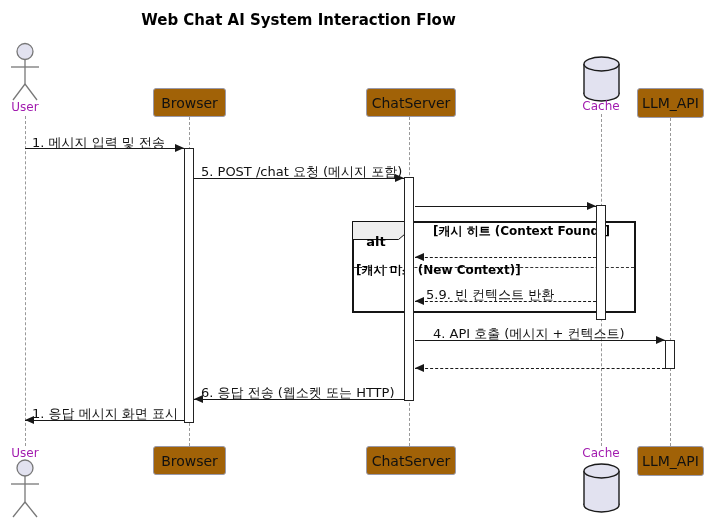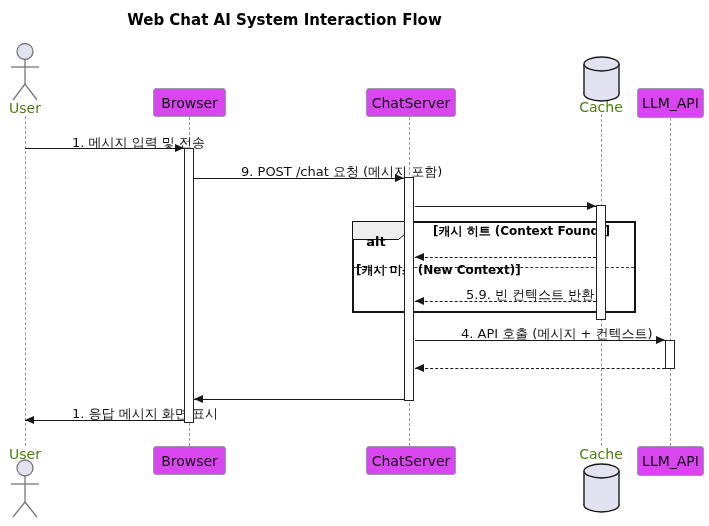--- a/index.html
+++ b/index.html
@@ -1,26 +1,26 @@
 <!DOCTYPE html>
 <html><head>
 <meta charset="utf-8">
 <style>
   html,body{margin:0;padding:0;background:#fff;}
   .stage{position:relative;width:709px;height:526px;background:#fff;
          font-family:"DejaVu Sans","Liberation Sans",sans-serif;overflow:hidden;color:#111;}
-  .title{position:absolute;left:0;top:11px;width:569px;text-align:center;
+  .title{position:absolute;left:14px;top:11px;width:569px;text-align:center;
          font-weight:bold;font-size:15px;color:#000;}
-  .pbox{position:absolute;background:#d946ef;border:1px solid #9999AA;border-radius:3px;
+  .pbox{position:absolute;background:#a16207;border:1px solid #9999AA;border-radius:3px;
         font-size:14px;color:#111;display:flex;align-items:center;justify-content:center;
         box-sizing:border-box;}
-  .plabel{position:absolute;font-size:14px;color:#4d7c0f;text-align:center;white-space:nowrap;}
+  .plabel{position:absolute;font-size:12px;color:#a21caf;text-align:center;white-space:nowrap;}
   .lifeline{position:absolute;width:0;border-left:1px dashed #999;}
   .act{position:absolute;width:10px;background:#fff;border:1px solid #222;box-sizing:border-box;}
-  .mlabel{position:absolute;font-size:13px;color:#111;white-space:nowrap;margin-left:40px;}
+  .mlabel{position:absolute;font-size:13px;color:#111;white-space:nowrap;}
   .mline{position:absolute;height:0;border-top:1px solid #181818;}
   .mline.dashed{border-top-style:dashed;}
   .ahead{position:absolute;width:0;height:0;border-top:4px solid transparent;border-bottom:4px solid transparent;}
   .ahead.r{border-left:9px solid #181818;}
   .ahead.l{border-right:9px solid #181818;}
   .frag{position:absolute;border:2px solid #151515;box-sizing:border-box;background:transparent;}
   .frag-op{position:absolute;font-size:13px;font-weight:bold;color:#000;text-align:center;}
   .guard{position:absolute;font-size:12px;font-weight:bold;color:#000;white-space:nowrap;}
   .guard.center{text-align:center;}
   .divider{position:absolute;height:0;border-top:1px dashed #333;}
@@ -68,41 +68,42 @@
   </svg>
   <div class="frag-op" style="left:352px;top:234px;width:48px">alt</div>
   <div class="guard center" style="left:409px;top:223px;width:225px">[캐시 히트 (Context Found)]</div>
   <div class="divider" style="left:354px;top:267px;width:280px"></div>
   <div class="guard" style="left:356px;top:262px">[캐시 미스 (New Context)]</div>
 
   <div class="mlabel" style="left:32px;top:134px">1. 메시지 입력 및 전송</div>
   <div class="mline" style="left:25px;top:148px;width:159px"></div>
   <div class="ahead r" style="left:175px;top:144px"></div>
 
-  <div class="mlabel" style="left:201px;top:163px">9. POST /chat 요청 (메시지 포함)</div>
+  <div class="mlabel" style="left:201px;top:163px">5. POST /chat 요청 (메시지 포함)</div>
   <div class="mline" style="left:194px;top:178px;width:210px"></div>
   <div class="ahead r" style="left:395px;top:174px"></div>
 
   <div class="mline" style="left:415px;top:206px;width:181px"></div>
   <div class="ahead r" style="left:587px;top:202px"></div>
 
   <div class="mline dashed" style="left:415px;top:257px;width:181px"></div>
   <div class="ahead l" style="left:415px;top:253px"></div>
 
   <div class="mlabel" style="left:426px;top:286px">5.9. 빈 컨텍스트 반환</div>
   <div class="mline dashed" style="left:415px;top:301px;width:181px"></div>
   <div class="ahead l" style="left:415px;top:297px"></div>
 
-  <div class="mlabel" style="left:421px;top:325px">4. API 호출 (메시지 + 컨텍스트)</div>
+  <div class="mlabel" style="left:433px;top:325px">4. API 호출 (메시지 + 컨텍스트)</div>
   <div class="mline" style="left:415px;top:340px;width:250px"></div>
   <div class="ahead r" style="left:656px;top:336px"></div>
 
   <div class="mline dashed" style="left:415px;top:368px;width:250px"></div>
   <div class="ahead l" style="left:415px;top:364px"></div>
 
+  <div class="mlabel" style="left:201px;top:384px">6. 응답 전송 (웹소켓 또는 HTTP)</div>
   <div class="mline" style="left:194px;top:399px;width:210px"></div>
   <div class="ahead l" style="left:194px;top:395px"></div>
 
   <div class="mlabel" style="left:32px;top:405px">1. 응답 메시지 화면 표시</div>
   <div class="mline" style="left:25px;top:420px;width:159px"></div>
   <div class="ahead l" style="left:25px;top:416px"></div>
 
   <div class="act" style="left:184px;top:148px;height:275px"></div>
   <div class="act" style="left:404px;top:177px;height:224px"></div>
   <div class="act" style="left:596px;top:205px;height:115px"></div>

